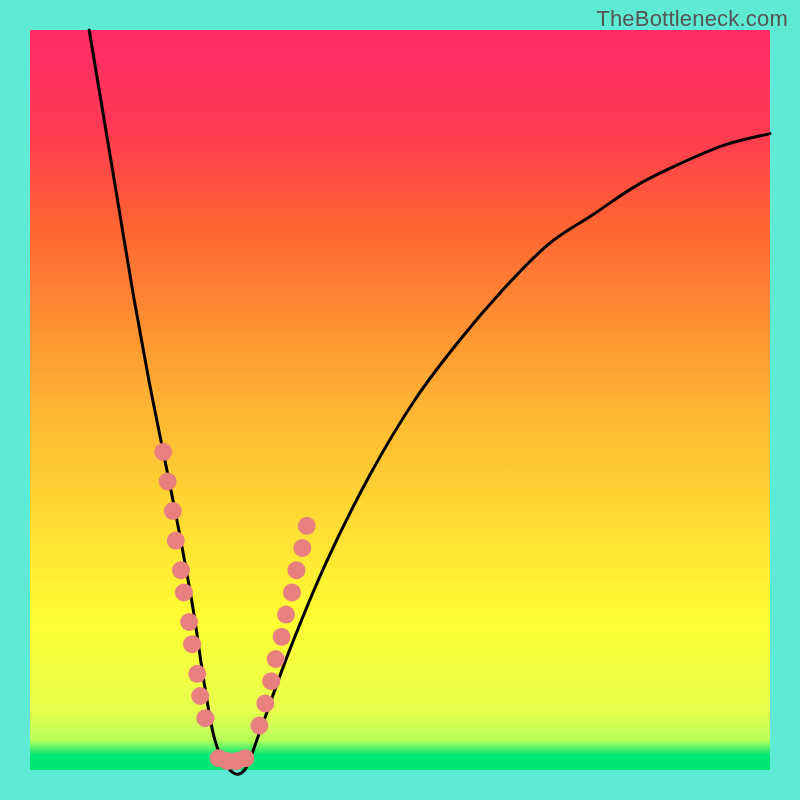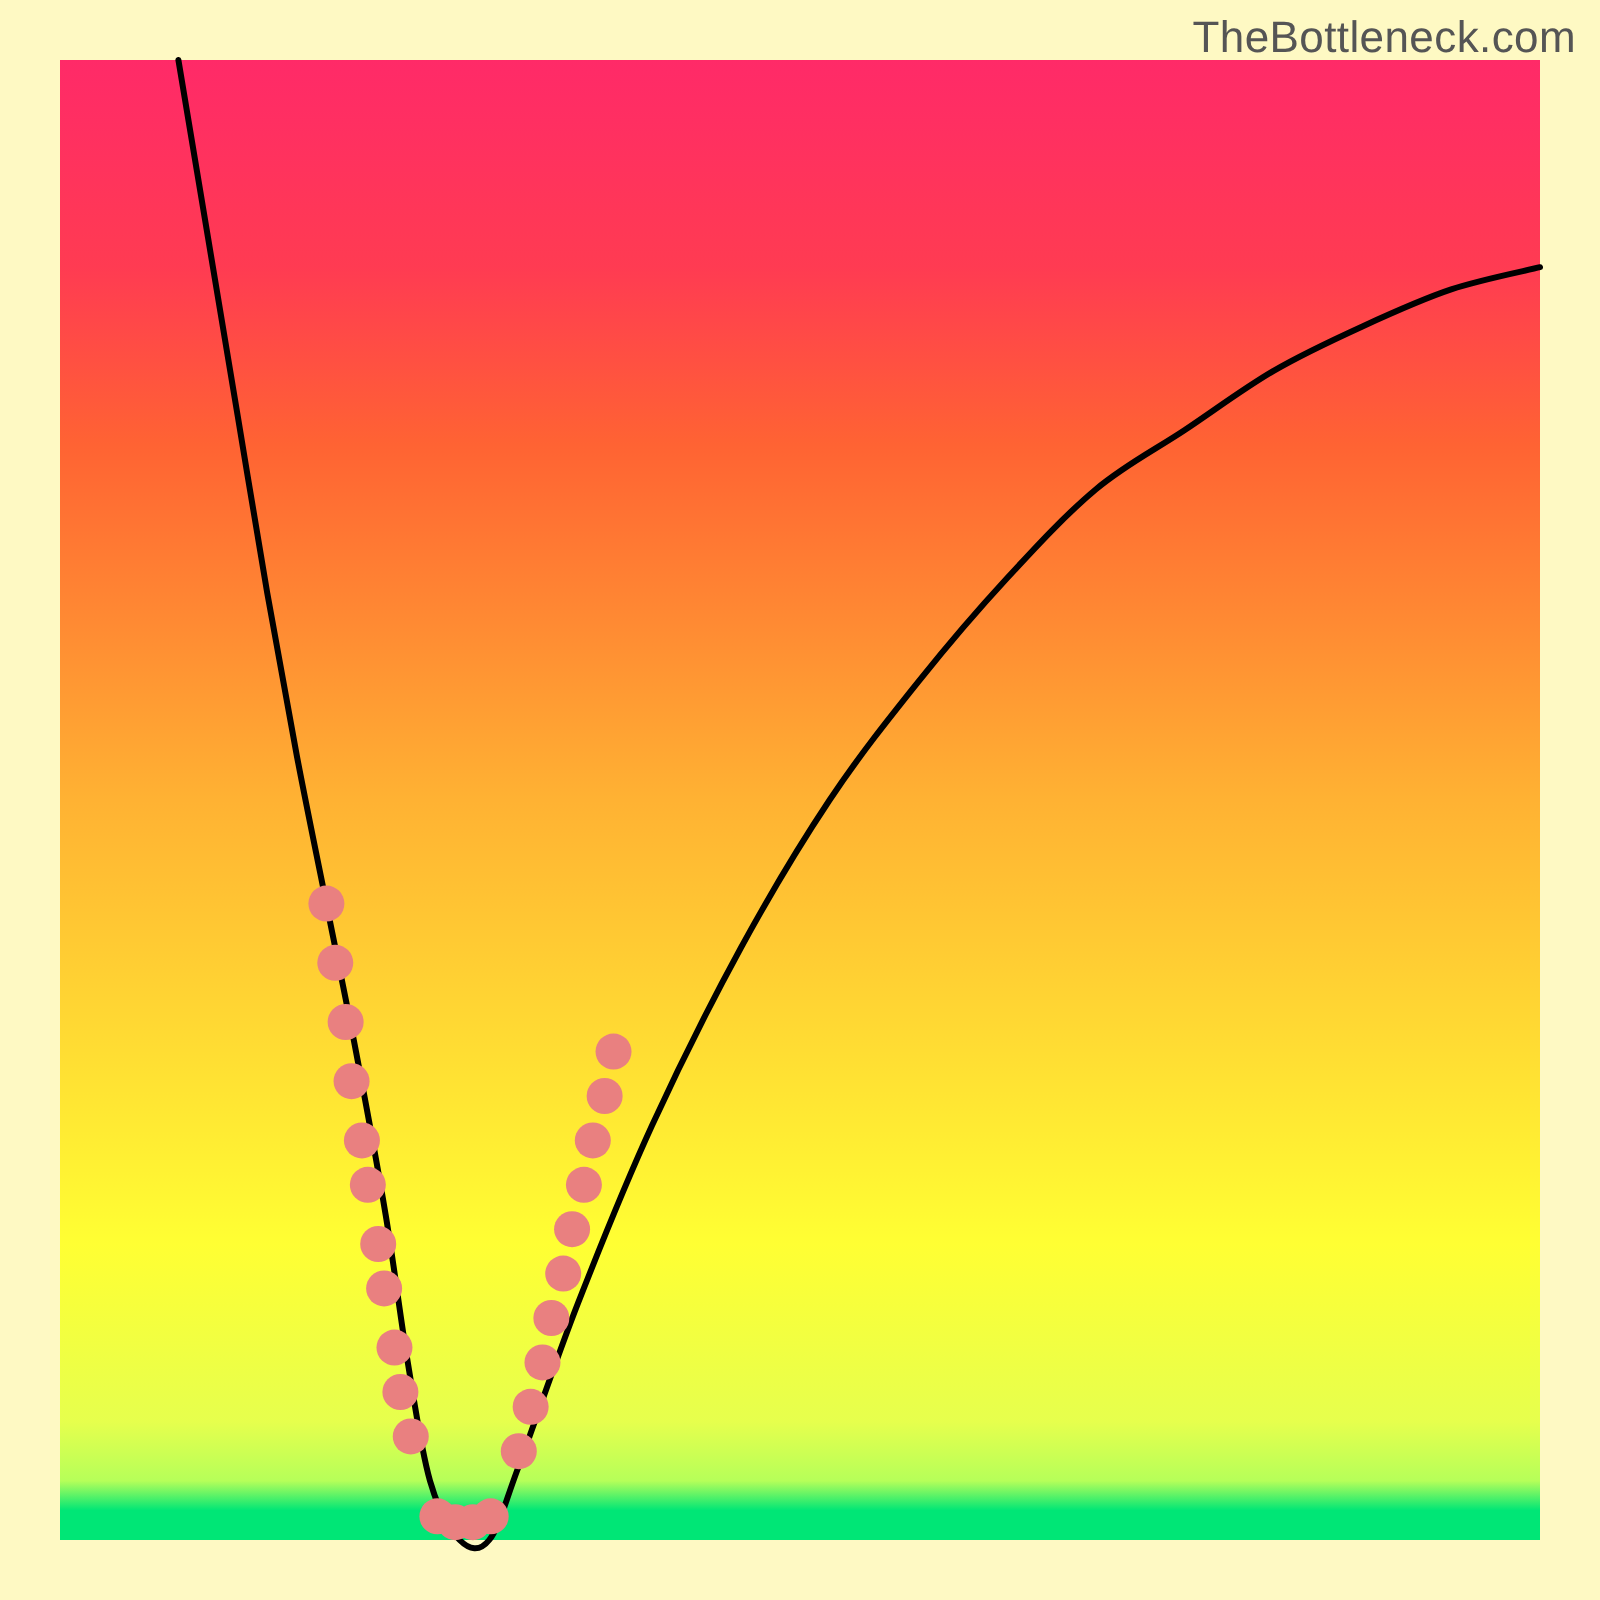--- a/index.html
+++ b/index.html
@@ -9,21 +9,21 @@
     height: 800px;
     overflow: hidden;
     background: #000;
     font-family: Arial, Helvetica, sans-serif;
   }
   .frame {
     position: absolute;
     left: 0; top: 0;
     width: 800px;
     height: 800px;
-    background: #fef9c3;
+    background: #5eead4;
   }
   .plot-area {
     position: absolute;
     left: 30px;
     top: 30px;
     width: 740px;
     height: 740px;
     
     background: linear-gradient(to top,
       #00e676 0%,

